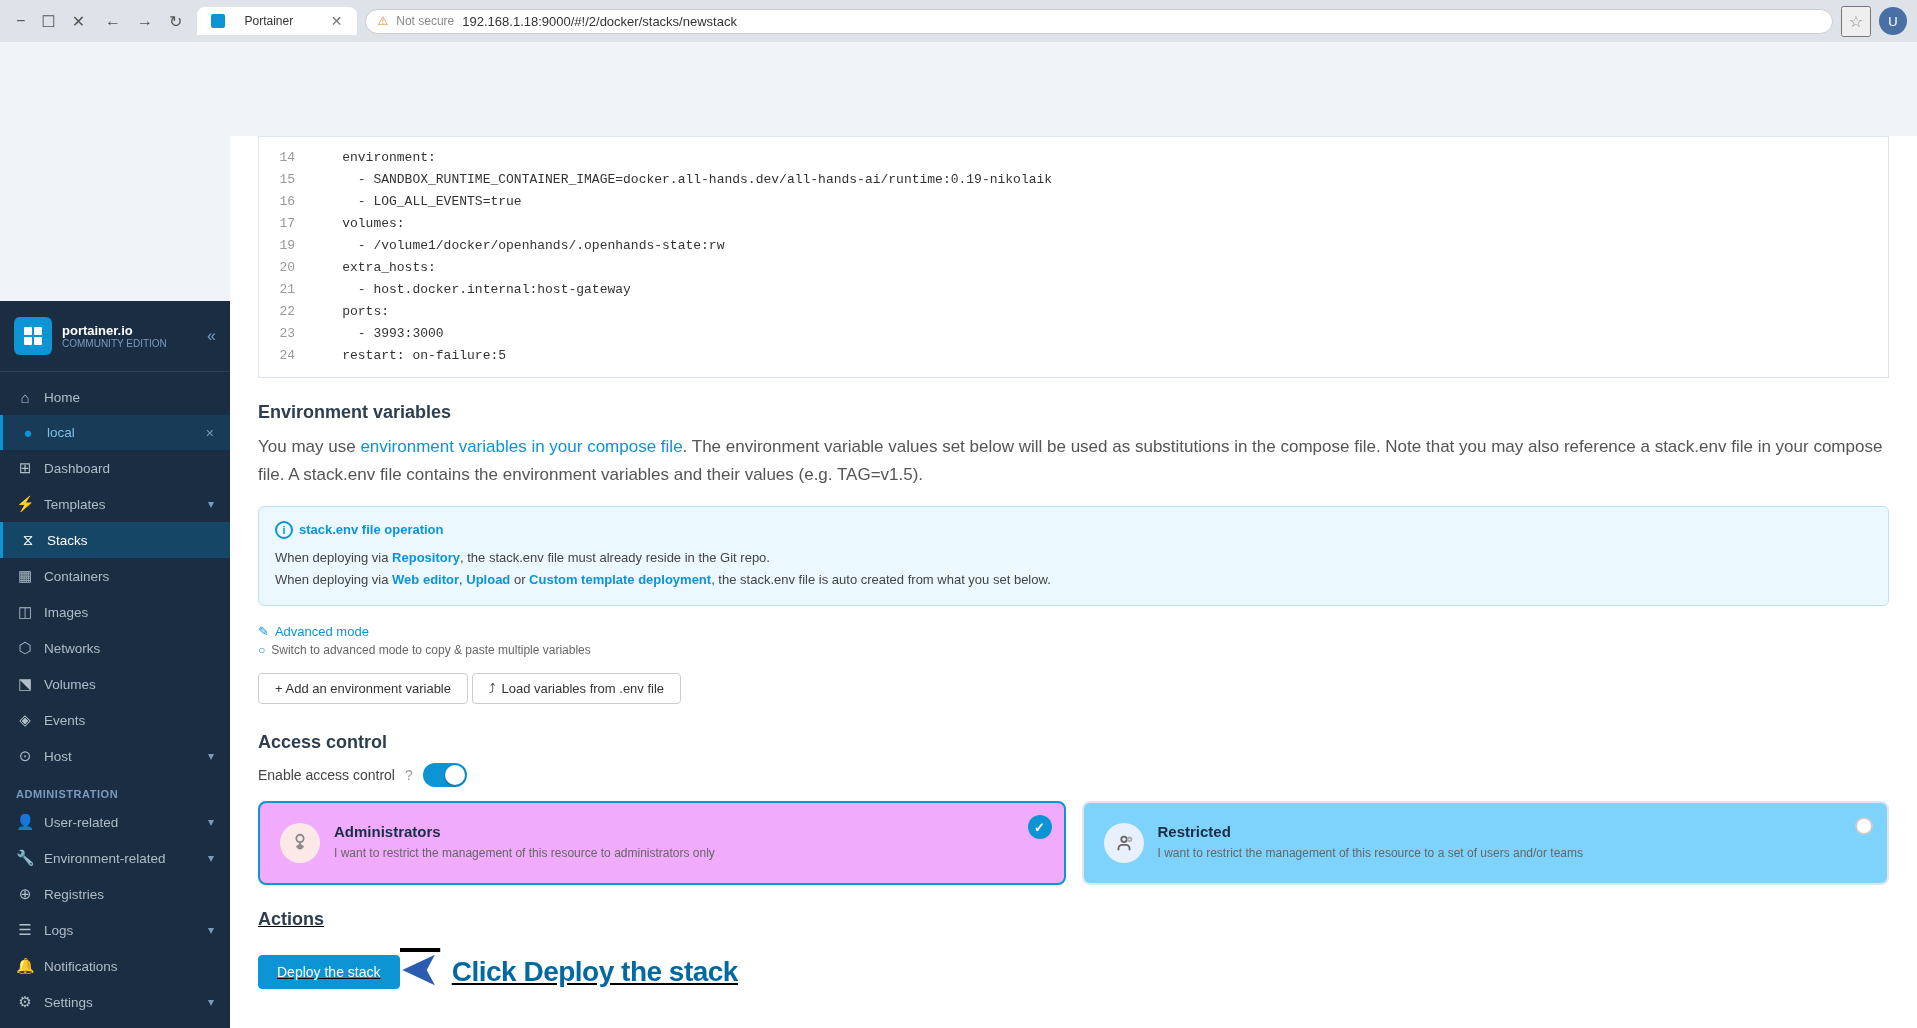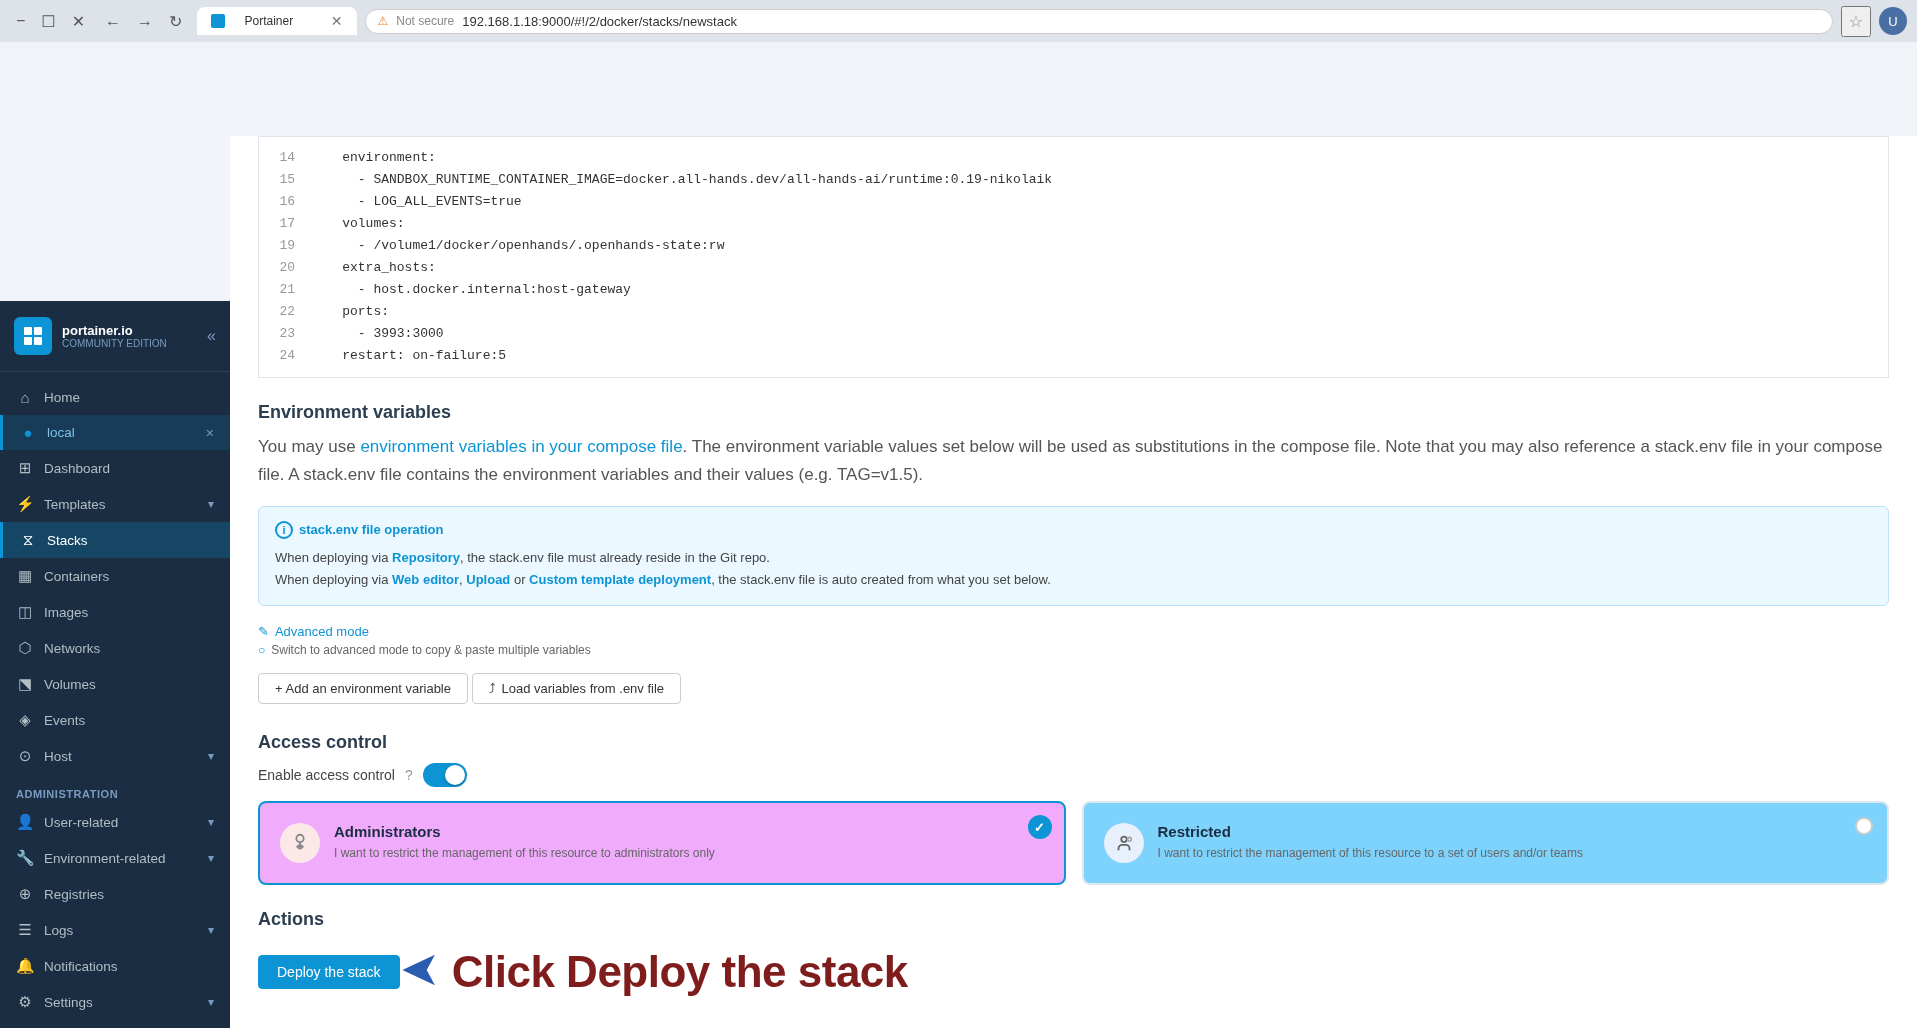--- a/index.html
+++ b/index.html
@@ -84,26 +84,26 @@
     .access-card.selected { border-color: #0d94d4; background: #f0abfc; }
     .access-card-icon { width: 40px; height: 40px; border-radius: 50%; background: #e8f0fe; display: flex; align-items: center; justify-content: center; flex-shrink: 0; font-size: 20px; color: #666; }
     .access-card-icon.admin-icon { background: #fde8e8; }
     .access-card-icon.restrict-icon { background: #e8f0fe; }
     .access-card-title { font-size: 15px; font-weight: 700; color: #1a2d42; margin-bottom: 4px; }
     .access-card-desc { font-size: 12px; color: #666; line-height: 1.5; }
     .access-card-radio { position: absolute; top: 14px; right: 14px; width: 18px; height: 18px; border-radius: 50%; border: 2px solid #0d94d4; background: #fff; display: flex; align-items: center; justify-content: center; }
     .access-card-radio.unchecked { border-color: #ccc; }
 
     
-    .actions-section { margin-top: 16px; }
+    .actions-section { margin-top: 16px; text-decoration: underline; }
     .actions-title { font-size: 18px; font-weight: 600; color: #2c3e50; margin-bottom: 14px; }
     .deploy-row { display: flex; align-items: center; }
     .arrow-annotation { display: flex; align-items: center; gap: 12px; }
     .annotation-arrow { font-size: 48px; color: #2a5db0; transform: rotate(180deg); display: inline-block; }
-    .annotation-text { font-size: 44px; font-weight: 800; color: #7f1d1d; letter-spacing: -0.5px; }
+    .annotation-text { font-size: 28px; font-weight: 800; color: #0369a1; letter-spacing: -0.5px; }
 
     
     .checkmark-badge { width: 24px; height: 24px; background: #0d94d4; border-radius: 50%; display: flex; align-items: center; justify-content: center; position: absolute; top: 12px; right: 12px; }
     .checkmark-badge::after { content: '✓'; color: #fff; font-size: 13px; font-weight: 700; }
 
     .info-icon-circle { width: 18px; height: 18px; border-radius: 50%; border: 2px solid #0d94d4; display: inline-flex; align-items: center; justify-content: center; font-size: 11px; color: #0d94d4; font-weight: 700; }
   </style>
 </head>
 <body>
 

